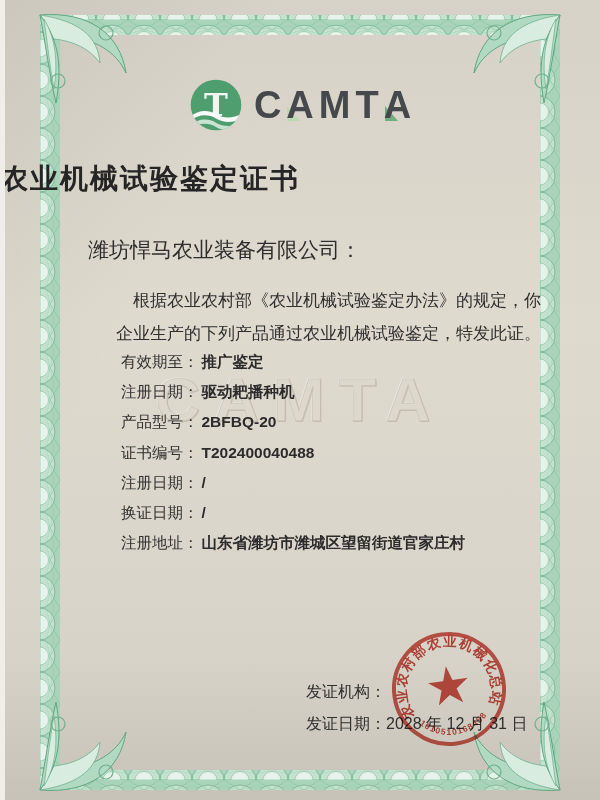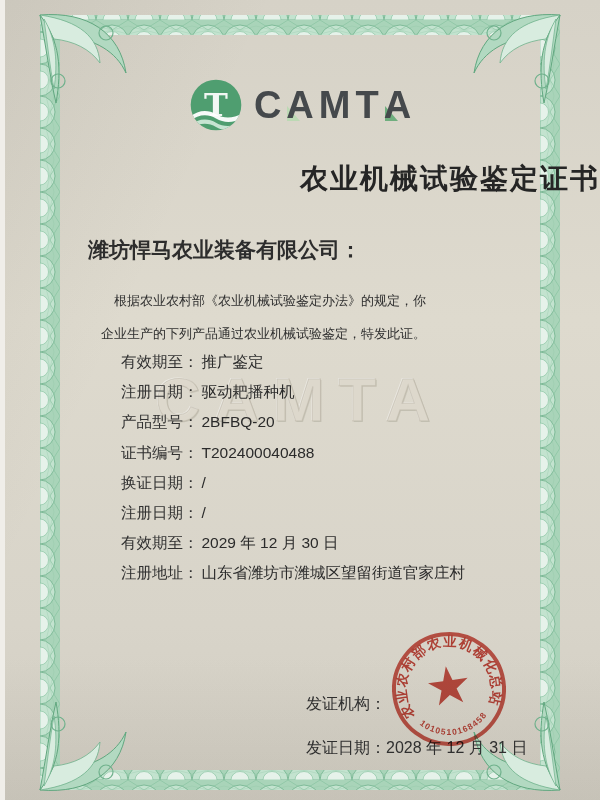--- a/index.html
+++ b/index.html
@@ -19,39 +19,39 @@
     display:flex;justify-content:center;align-items:center;gap:11px;}
   .logo-circle{width:54px;height:54px;display:block;}
   .brand{display:flex;align-items:center;gap:5px;}
   .bl{position:relative;z-index:0;font-size:38px;font-weight:800;line-height:1;
     color:#45494c;font-family:"Liberation Sans",sans-serif;}
   .bl.wedge-light::before{content:"";position:absolute;z-index:-1;left:1px;bottom:3px;
     border-left:13px solid #bcd9b4;border-top:15px solid transparent;}
   .bl.wedge-dark::before{content:"";position:absolute;z-index:-1;left:1px;bottom:3px;
     border-left:13px solid #6fae7e;border-top:15px solid transparent;}
 
-  .title{position:absolute;top:160px;left:0;width:100%;text-align:right;
+  .title{position:absolute;top:160px;left:0;width:100%;text-align:left;
     font-family:"DejaVu Serif","Liberation Serif",serif;font-weight:700;
     font-size:28px;letter-spacing:2px;color:#252525;white-space:nowrap;}
 
-  .recipient{position:absolute;top:236px;left:88px;font-size:21px;font-weight:700;
+  .recipient{position:absolute;top:236px;left:88px;font-size:21px;font-weight:400;
     color:#2d2d2d;white-space:nowrap;}
 
-  .statement{position:absolute;top:284px;left:80px;font-size:13px;line-height:33px;
+  .statement{position:absolute;top:284px;left:99px;font-size:17px;line-height:33px;
     color:#2f2f2f;}
   .statement .line1{padding-left:34px;white-space:nowrap;}
   .statement .line2{white-space:nowrap;text-align:right;}
 
   .fields{position:absolute;top:347px;left:121px;}
   .field-row{line-height:30.2px;font-size:15.5px;white-space:nowrap;}
   .flabel{color:#313131;}
-  .fvalue{color:#2b2b2b;margin-left:3px;}
+  .fvalue{color:#2b2b2b;margin-left:3px;font-weight:bold;}
 
   .footer{position:absolute;top:676px;left:306px;font-size:16px;}
-  .footer-row{line-height:32px;white-space:nowrap;margin-top:12px;}
+  .footer-row{line-height:32px;white-space:nowrap;}
 
   .watermark{position:absolute;top:364px;left:0;width:100%;text-align:center;z-index:1;
     font-size:62px;font-weight:700;letter-spacing:14px;color:rgba(223,218,205,0.8);
     -webkit-text-stroke:1px rgba(172,166,150,0.4);
     text-shadow:1px 1px 0 rgba(160,154,138,0.3), -1px -1px 0 rgba(255,255,255,0.45);
     pointer-events:none;}
 
   .seal{position:absolute;left:384px;top:624px;width:130px;height:130px;z-index:3;
     transform:rotate(-8deg);opacity:0.9;mix-blend-mode:multiply;}
 </style>
@@ -140,27 +140,24 @@
       <div class="field-row">
         <span class="flabel">注册日期：</span><span class="fvalue">驱动耙播种机</span>
       </div>
       <div class="field-row">
         <span class="flabel">产品型号：</span><span class="fvalue">2BFBQ-20</span>
       </div>
       <div class="field-row">
         <span class="flabel">证书编号：</span><span class="fvalue">T202400040488</span>
       </div>
       <div class="field-row">
-        <span class="flabel">换证日期：</span><span class="fvalue">/</span>
-      </div>
-      <div class="field-row">
         <span class="flabel">注册日期：</span><span class="fvalue">/</span>
       </div>
       <div class="field-row">
-        <span class="flabel">有效期至：</span><span class="fvalue">2029 年 12 月 30 日</span>
+        <span class="flabel">换证日期：</span><span class="fvalue">/</span>
       </div>
       <div class="field-row">
         <span class="flabel">注册地址：</span><span class="fvalue">山东省潍坊市潍城区望留街道官家庄村</span>
       </div>
     </div>
 
     <div class="footer">
       <div class="footer-row">
         <span>发证机构：</span>
       </div>

